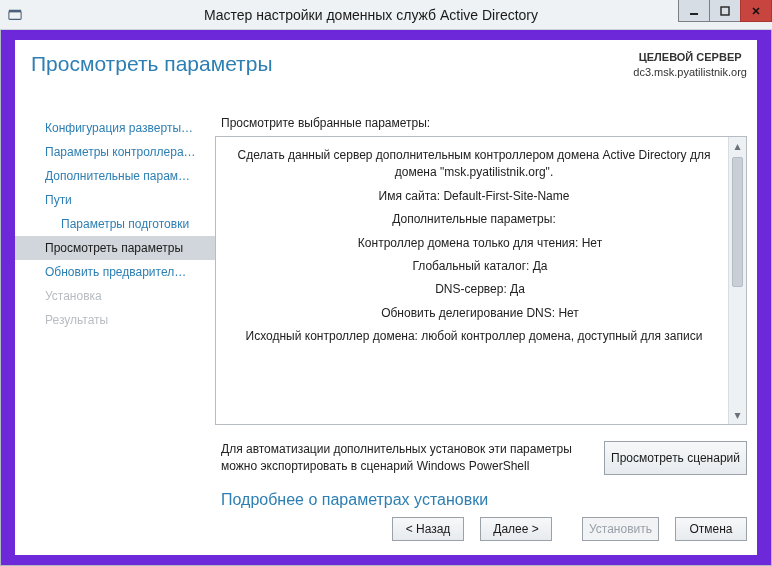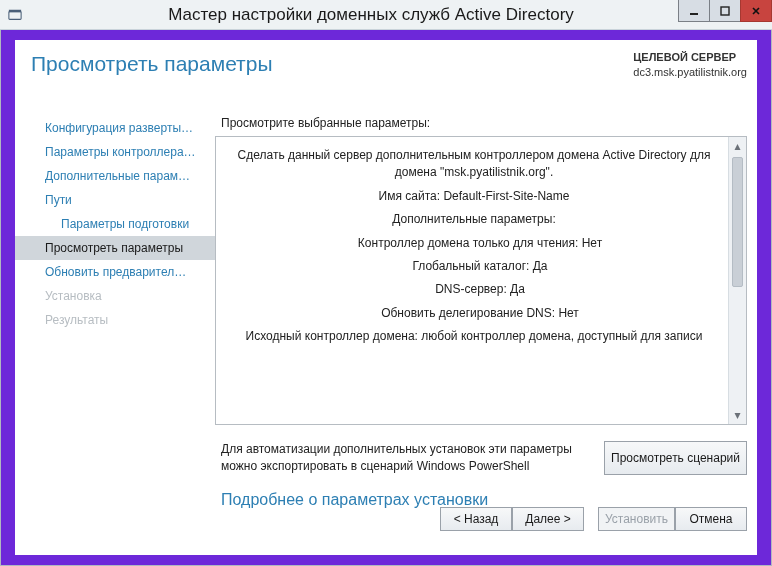--- a/index.html
+++ b/index.html
@@ -25,21 +25,21 @@
   }
   .titlebar .sysicon {
     width: 30px; height: 30px;
     display: flex; align-items: center; justify-content: center;
     color: #4b6079;
   }
   .titlebar .sysicon svg { width: 14px; height: 14px; fill: #4b6079; }
   .titlebar .title {
     flex: 1;
     text-align: center;
-    font-size: 17px;
+    font-size: 14px;
     color: #1a1a1a;
     padding-right: 60px;
   }
   .titlebar .winbtns {
     position: absolute;
     right: 0; top: 0;
     display: flex;
     height: 22px;
   }
   .titlebar .winbtn {
@@ -73,21 +73,21 @@
     height: 60px;
   }
   .page-title {
     color: #2d7fb3;
     font-size: 21px;
     font-weight: 400;
     margin-top: 2px;
     flex: 1;
   }
   .target {
-    text-align: left;
+    text-align: center;
     font-size: 11px;
     color: #333;
     line-height: 1.35;
   }
   .target .label { font-weight: 700; }
   
   .body {
     position: absolute;
     top: 70px; left: 0; right: 0; bottom: 46px;
     display: flex;
@@ -188,26 +188,26 @@
   .link {
     color: #2d7fb3;
     font-size: 16px;
     padding: 16px 0 0 6px;
     cursor: pointer;
     display: inline-block;
   }
   
   .footer {
     position: absolute;
-    left: 0; right: 10px; bottom: 20px;
+    left: 0; right: 10px; bottom: 10px;
     height: 32px;
     display: flex;
     justify-content: flex-end;
     align-items: center;
-    gap: 0;
+    gap: 16px;
   }
   .footer .spaced { margin-left: 14px; }
 </style>
 </head>
 <body>
 
 <div class="titlebar">
   <div class="sysicon">
     <svg viewBox="0 0 16 16">
         <rect x="1" y="4" width="14" height="9" rx="1" fill="none" stroke="#4b6079" stroke-width="1.2"></rect>

